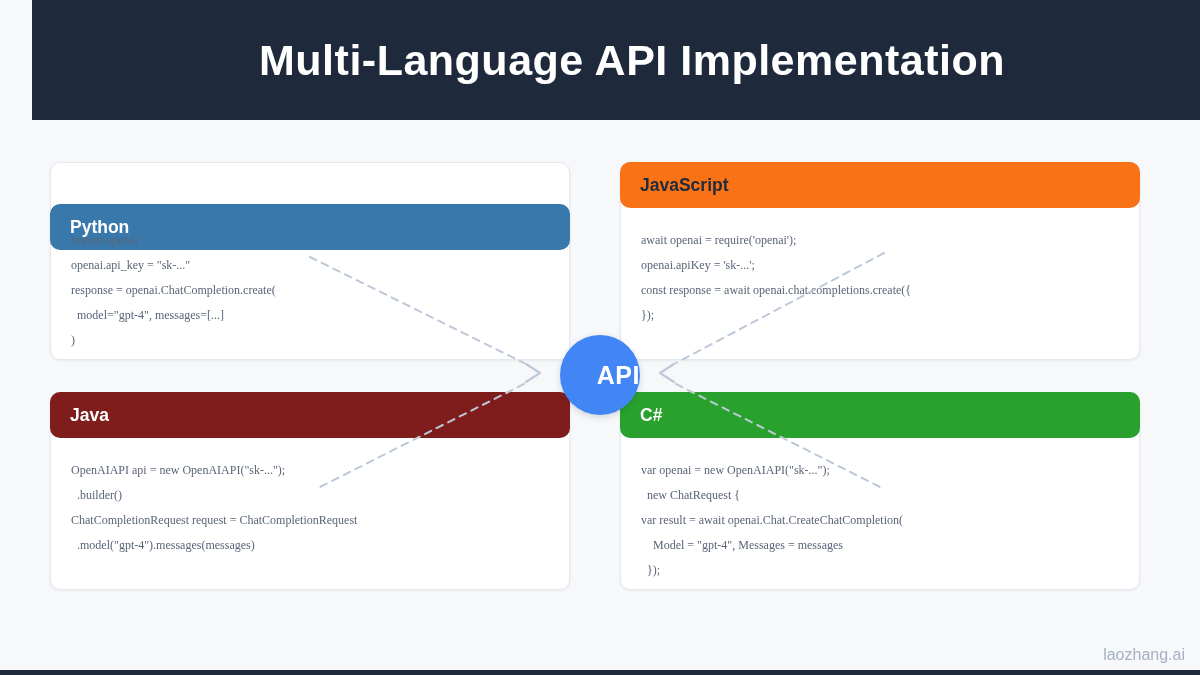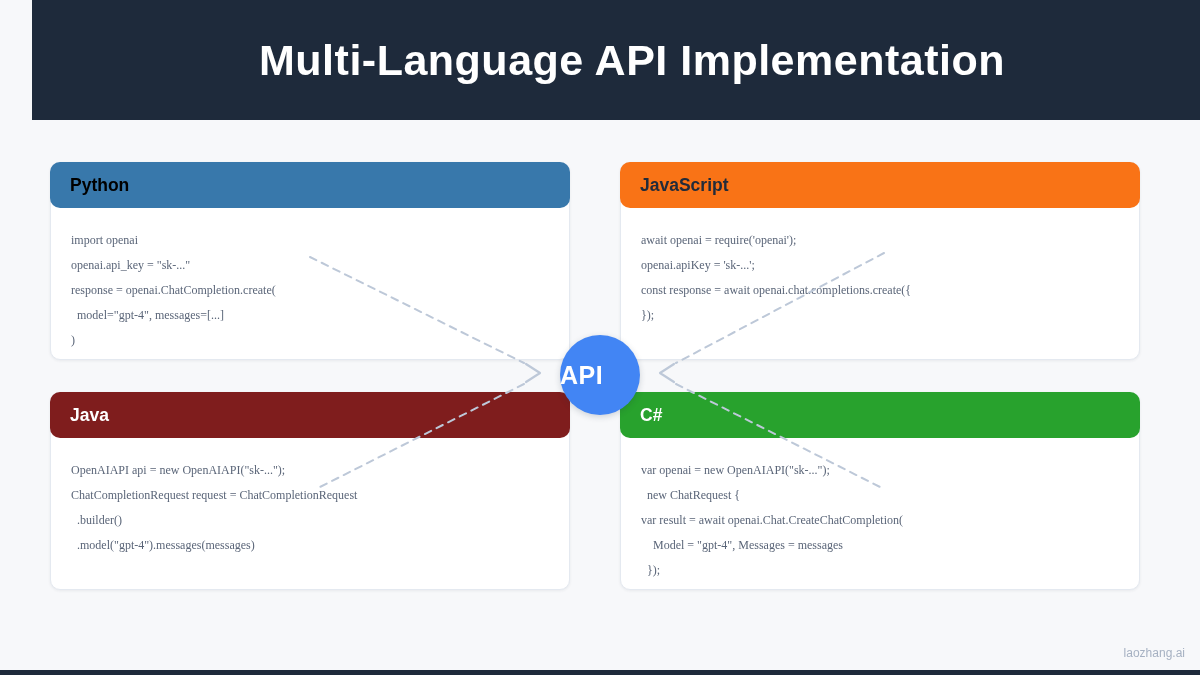--- a/index.html
+++ b/index.html
@@ -62,47 +62,47 @@
   }
   .chev {
     stroke: var(--conn, #bdc8d8); stroke-width: 2.2;
     fill: none; stroke-linejoin: round; stroke-linecap: round;
   }
 
   
   .api-hub {
     position: absolute; left: 560px; top: 335px; width: 80px; height: 80px;
     border-radius: 50%;
-    display: flex; align-items: center; justify-content: flex-start;
+    display: flex; align-items: center; justify-content: flex-end;
     color: #ffffff; font-size: 25px; font-weight: 700;
     z-index: 6;
     box-shadow: 0 2px 6px rgba(30,42,59,0.18);
     letter-spacing: 0.5px;
   }
 
   
   .watermark {
     position: absolute; right: 15px; top: 646px;
-    font-size: 12px; color: #a6b1c2;
+    font-size: 16px; color: #a6b1c2;
   }
   .bottom-strip {
     position: absolute; left: 0; bottom: 0; width: 1200px; height: 5px;
   }
 </style>
 </head>
 <body>
 
 <div class="stage">
 
   <div class="banner" style="background: rgb(30, 42, 59);">
     <h1>Multi-Language API Implementation</h1>
   </div>
 
   <div class="card" id="card-python">
-    <div class="card-header" style="background: rgb(56, 120, 171); color: #000000;">
+    <div class="card-header" style="background: rgb(56, 120, 171); color: #ffffff; margin-top: 42px;">
       <span>Python</span>
     </div>
     <div class="card-code">
       <div class="code-line">import openai</div>
       <div class="code-line">openai.api_key = "sk-..."</div>
       <div class="code-line">response = openai.ChatCompletion.create(</div>
       <div class="code-line">  model="gpt-4", messages=[...]</div>
       <div class="code-line">)</div>
     </div>
   </div>
@@ -118,22 +118,22 @@
       <div class="code-line">});</div>
     </div>
   </div>
 
   <div class="card" id="card-java">
     <div class="card-header" style="background: #7f1d1d; color: rgb(255, 255, 255);">
       <span>Java</span>
     </div>
     <div class="card-code">
       <div class="code-line">OpenAIAPI api = new OpenAIAPI("sk-...");</div>
+      <div class="code-line">  .builder()</div>
       <div class="code-line">ChatCompletionRequest request = ChatCompletionRequest</div>
-      <div class="code-line">  .builder()</div>
       <div class="code-line">  .model("gpt-4").messages(messages)</div>
     </div>
   </div>
 
   <div class="card" id="card-csharp">
     <div class="card-header" style="background: rgb(40, 162, 45); color: rgb(255, 255, 255);">
       <span>C#</span>
     </div>
     <div class="card-code">
       <div class="code-line">var openai = new OpenAIAPI("sk-...");</div>

